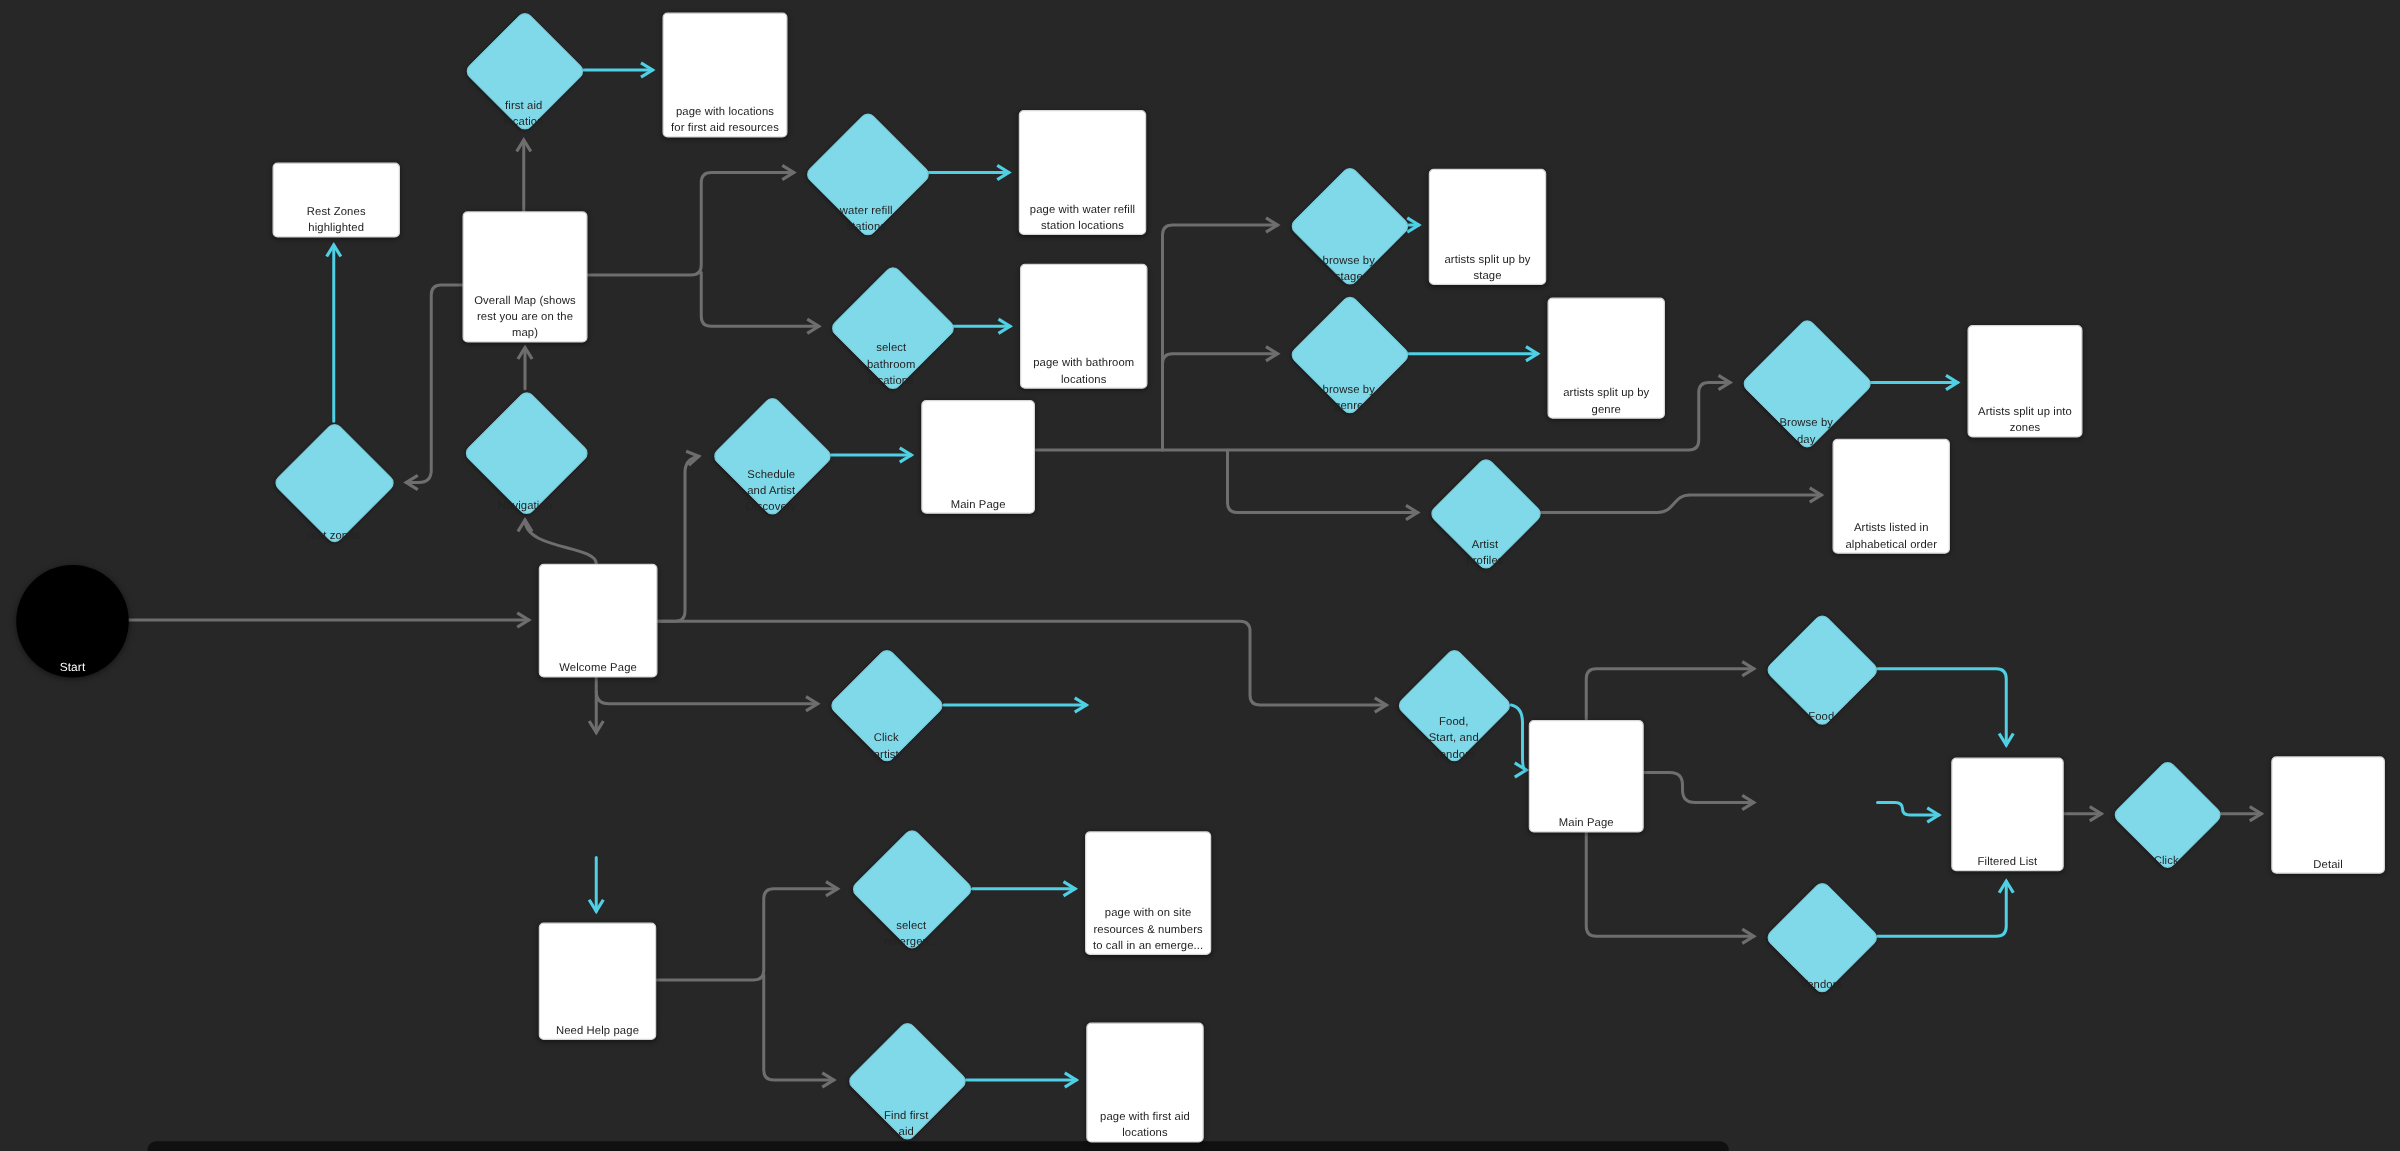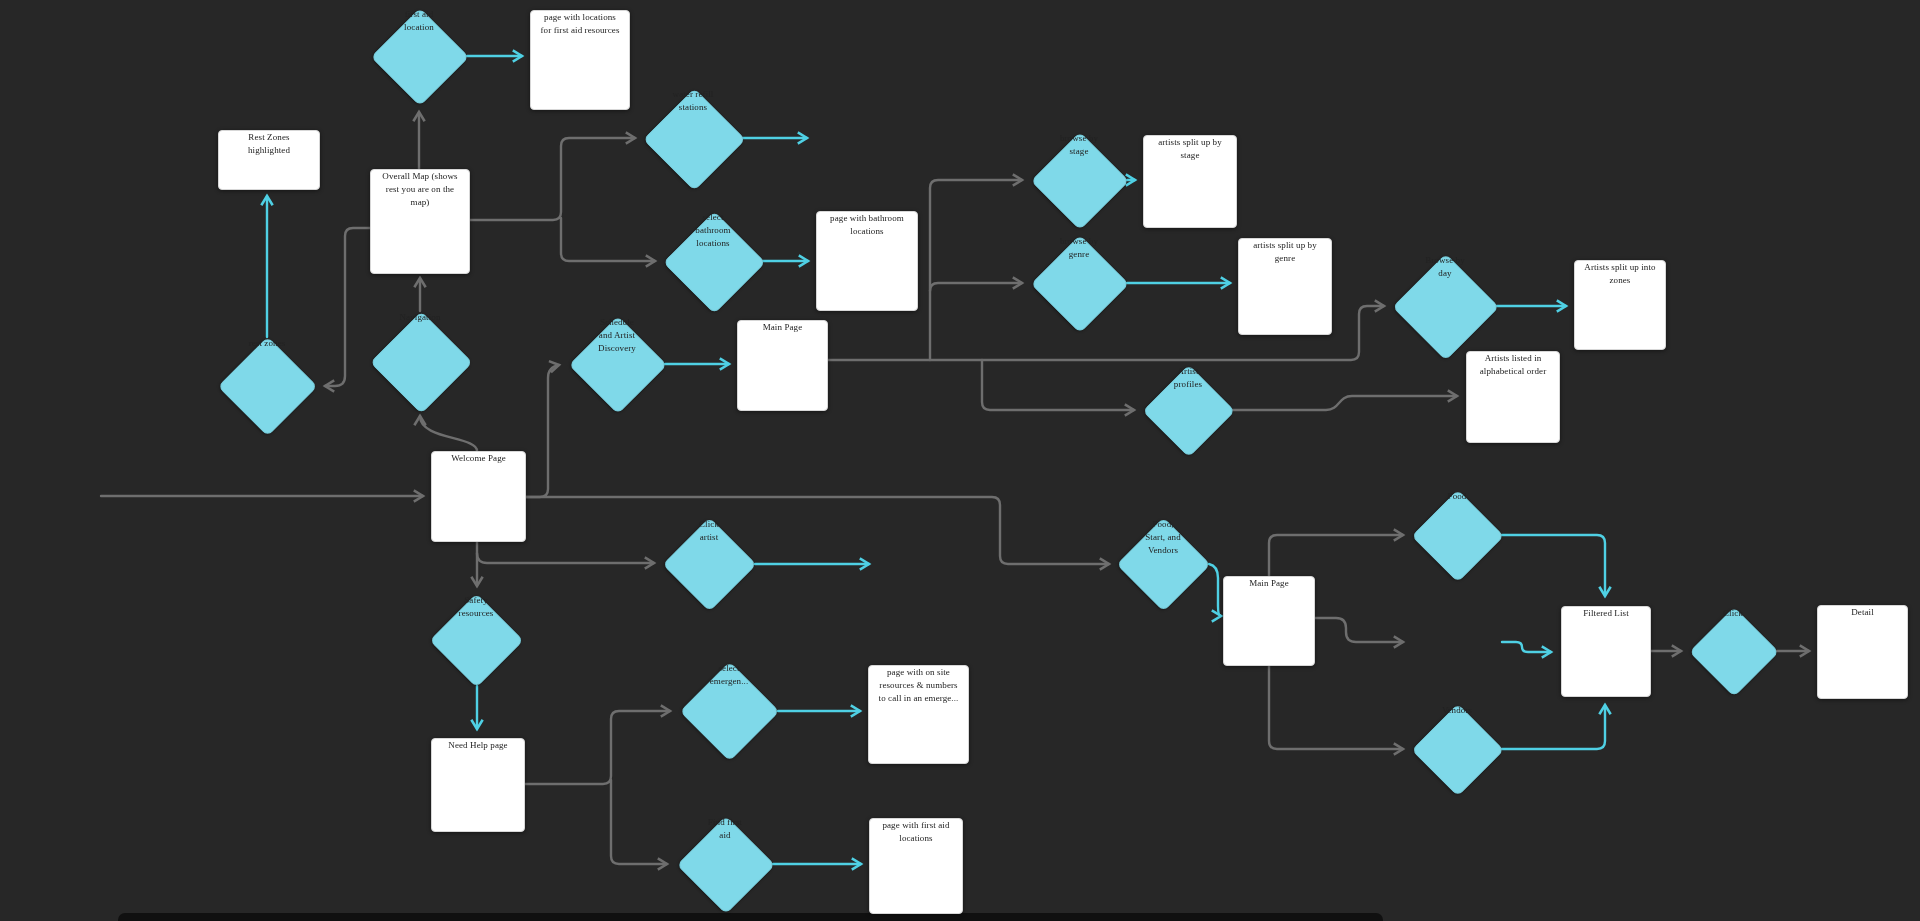--- a/index.html
+++ b/index.html
@@ -13,21 +13,21 @@
   }
   .board { position:absolute; inset:0; }
   svg.edges { position:absolute; left:0; top:0; z-index:1; }
   .edge { fill:none; stroke-width:2.4; stroke-linecap:round; stroke-linejoin:round; }
   .edge.gray { stroke:var(--edge-gray); }
   .edge.cyan { stroke:var(--edge-cyan); }
   .ah { fill:none; stroke-width:1.8; }
   .ah.gray { stroke:var(--edge-gray); }
   .ah.cyan { stroke:var(--edge-cyan); }
 
-  .node { position:absolute; z-index:2; display:flex; align-items:flex-start; justify-content:center; text-align:center;font-family:Liberation Serif, serif; }
+  .node { position:absolute; z-index:2; display:flex; align-items:flex-end; justify-content:center; text-align:center; }
   .node .lbl {
     position:relative; z-index:3; white-space:pre-line; font-size:9px; line-height:1.45;
     color:var(--text-dark); letter-spacing:.1px; padding:0 2px;
   }
   .rectnode {
     background:var(--card-bg); border:1.5px solid var(--card-border); border-radius:4px;
     box-shadow:0 1px 4px rgba(0,0,0,.45);
   }
   .diamond .shape {
     position:absolute; left:14.645%; top:14.645%; width:70.71%; height:70.71%;
@@ -92,20 +92,23 @@
     <path class="edge gray" d="M 1269,576 V 543 Q 1269,535 1277,535 H 1403" marker-end="url(#ah-gray)"></path>
     <path class="edge gray" d="M 1313,618 H 1336 Q 1346,618 1346,628 V 632 Q 1346,642 1356,642 H 1403" marker-end="url(#ah-gray)"></path>
     <path class="edge gray" d="M 1269,664 V 741 Q 1269,749 1277,749 H 1403" marker-end="url(#ah-gray)"></path>
     <path class="edge cyan" d="M 1502,535 H 1597 Q 1605,535 1605,543 V 596" marker-end="url(#ah-cyan)"></path>
     <path class="edge cyan" d="M 1502,642 H 1516 Q 1522,642 1522,647 Q 1522,652 1528,652 H 1551" marker-end="url(#ah-cyan)"></path>
     <path class="edge cyan" d="M 1502,749 H 1597 Q 1605,749 1605,741 V 705" marker-end="url(#ah-cyan)"></path>
     <path class="edge gray" d="M 1649,651 H 1681" marker-end="url(#ah-gray)"></path>
     <path class="edge gray" d="M 1777,651 H 1809" marker-end="url(#ah-gray)"></path>
   </svg>
 
+  <div class="node startnode" style="left:13px;top:452px;width:90px;height:90px">
+    <span class="lbl">Start</span>
+  </div>
 
   <div class="node diamond" style="left:371px;top:8px;width:96px;height:96px">
     <div class="shape"></div>
     <span class="lbl">first aid
 location</span>
   </div>
   <div class="node diamond" style="left:643px;top:88px;width:100px;height:100px">
     <div class="shape"></div>
     <span class="lbl">water refill
 stations</span>
@@ -153,25 +156,20 @@
   <div class="node diamond" style="left:663px;top:518px;width:92px;height:92px">
     <div class="shape"></div>
     <span class="lbl">Click
 artist</span>
   </div>
   <div class="node diamond" style="left:1117px;top:518px;width:92px;height:92px">
     <div class="shape"></div>
     <span class="lbl">Food,
 Start, and
 Vendors</span>
-  </div>
-  <div class="node diamond" style="left:430px;top:594px;width:92px;height:92px">
-    <div class="shape"></div>
-    <span class="lbl">Safety
-resources</span>
   </div>
   <div class="node diamond" style="left:680px;top:662px;width:98px;height:98px">
     <div class="shape"></div>
     <span class="lbl">select
 emergen...</span>
   </div>
   <div class="node diamond" style="left:677px;top:816px;width:96px;height:96px">
     <div class="shape"></div>
     <span class="lbl">Find first
 aid</span>
@@ -195,20 +193,24 @@
   </div>
   <div class="node rectnode" style="left:218px;top:130px;width:100px;height:58px">
     <span class="lbl">Rest Zones
 highlighted</span>
   </div>
   <div class="node rectnode" style="left:370px;top:169px;width:98px;height:103px">
     <span class="lbl">Overall Map (shows
 rest you are on the
 map)</span>
   </div>
+  <div class="node rectnode" style="left:815px;top:88px;width:100px;height:98px">
+    <span class="lbl">page with water refill
+station locations</span>
+  </div>
   <div class="node rectnode" style="left:816px;top:211px;width:100px;height:98px">
     <span class="lbl">page with bathroom
 locations</span>
   </div>
   <div class="node rectnode" style="left:1143px;top:135px;width:92px;height:91px">
     <span class="lbl">artists split up by
 stage</span>
   </div>
   <div class="node rectnode" style="left:1238px;top:238px;width:92px;height:95px">
     <span class="lbl">artists split up by

